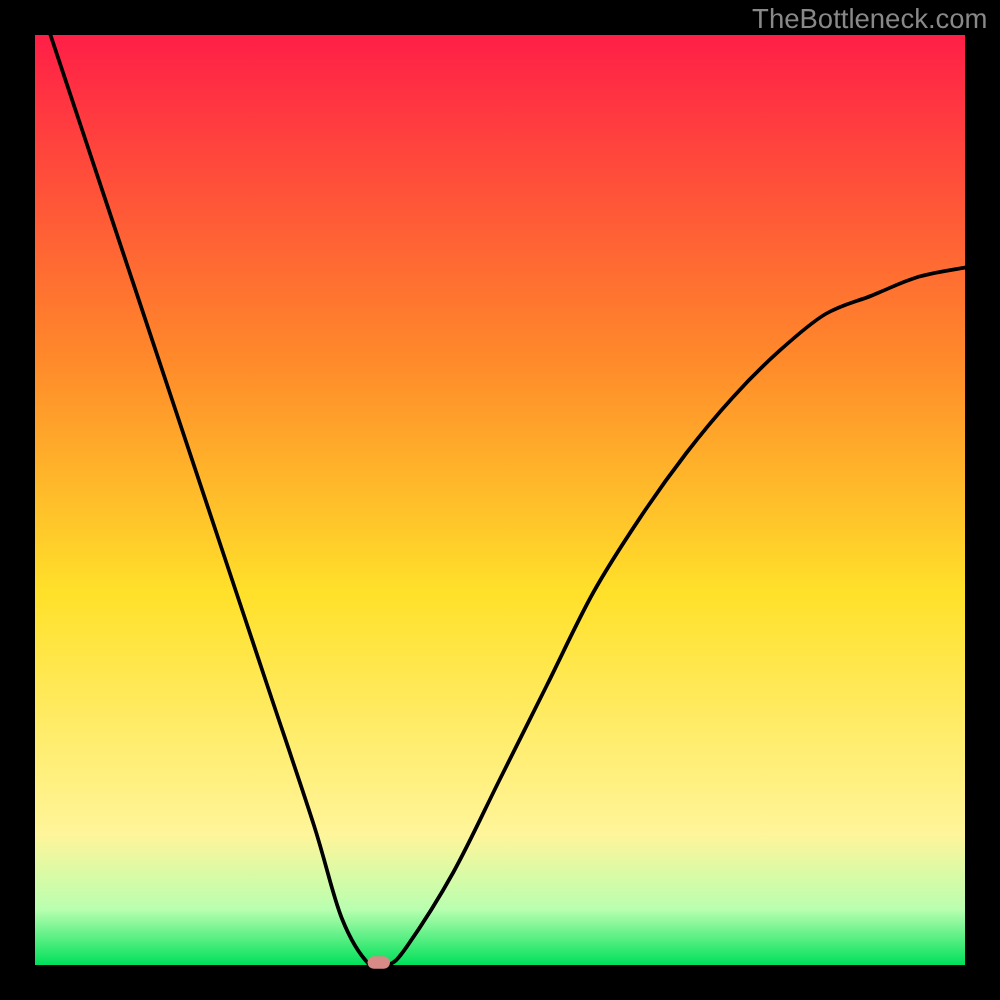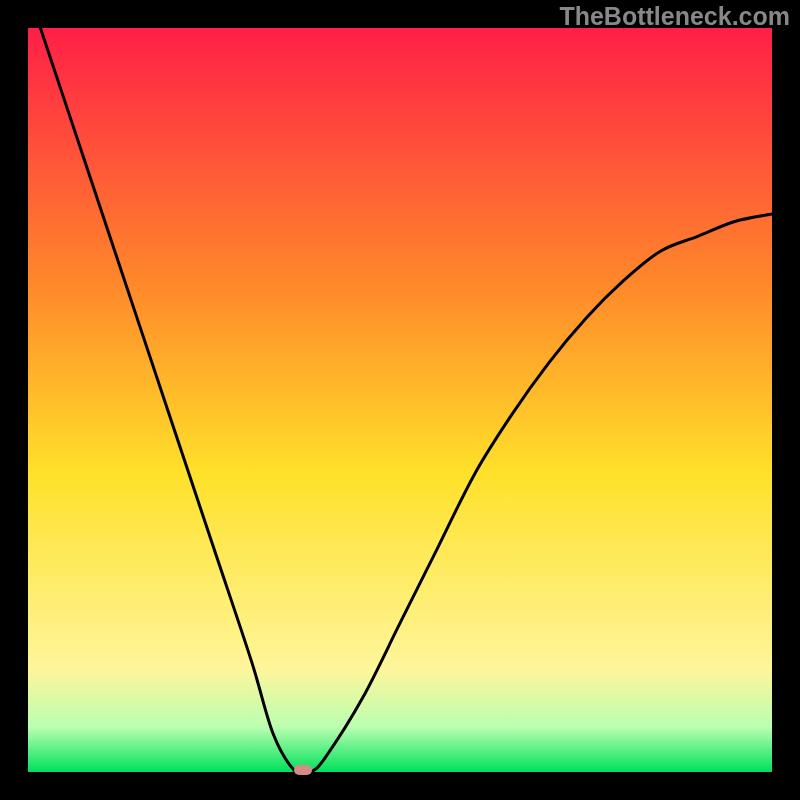--- a/index.html
+++ b/index.html
@@ -9,22 +9,22 @@
     height: 800px;
     background: #000;
     font-family: Arial, Helvetica, sans-serif;
     overflow: hidden;
   }
   .watermark {
     position: absolute;
     top: 2px;
     right: 10px;
     color: #888;
-    font-size: 25px;
-    font-weight: 700;
+    font-size: 22px;
+    font-weight: 400;
     z-index: 10;
     user-select: none;
   }
   .frame {
     position: absolute;
     top: 28px;
     left: 28px;
     width: 744px;
     height: 744px;
     background: #000;

